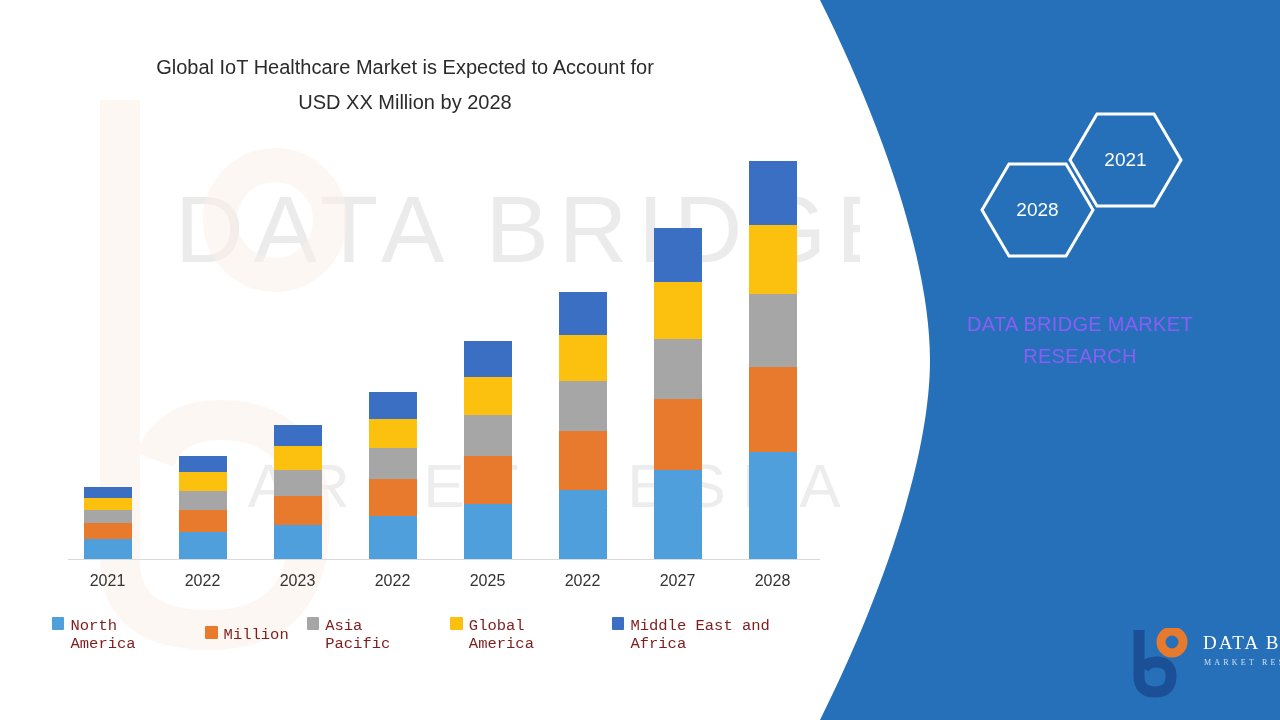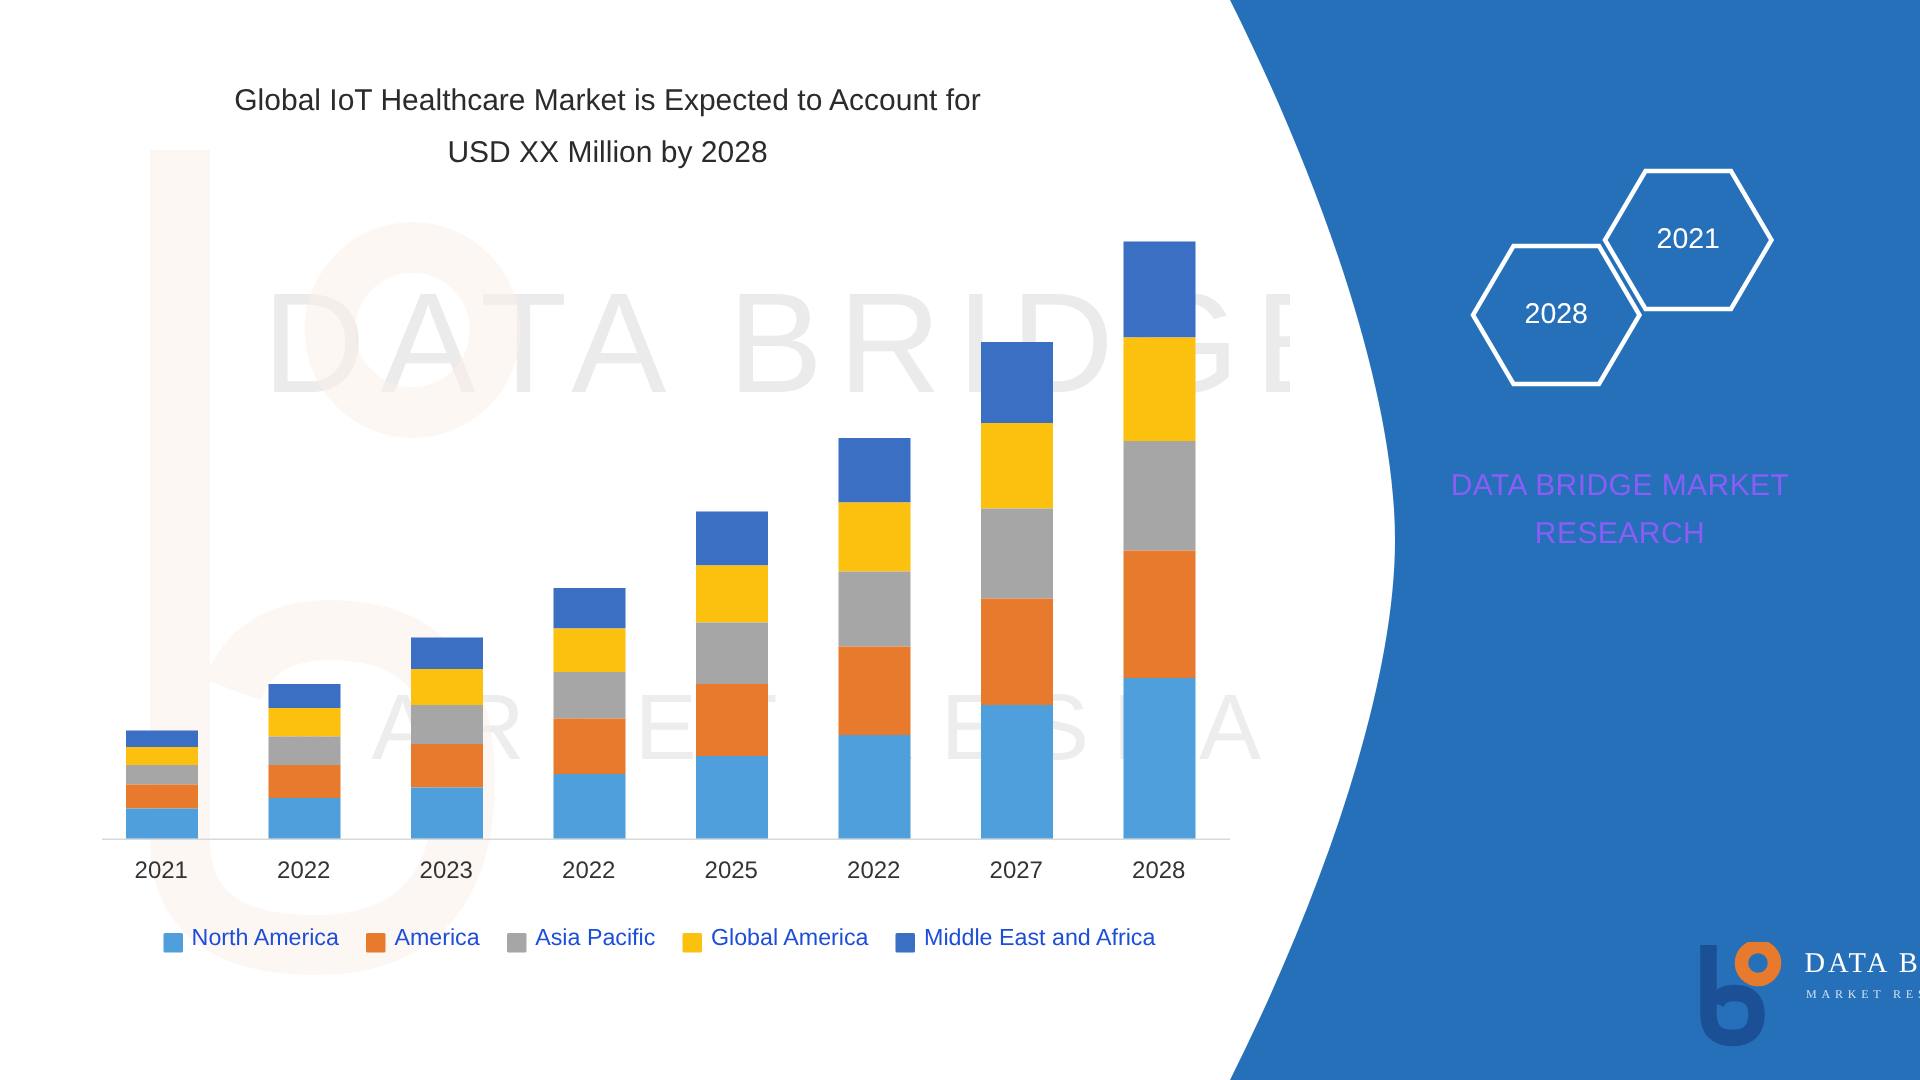--- a/index.html
+++ b/index.html
@@ -84,21 +84,21 @@
 
   .xlabels{
     position:absolute;left:60px;top:572px;width:760px;display:flex;
   }
   .xlabels div{flex:1;text-align:center;font-size:16px;color:#333333;}
 
   .legend{
     position:absolute;left:52px;top:617px;width:775px;
     display:flex;justify-content:center;align-items:center;gap:18px;
   }
-  .lg-item{display:flex;align-items:flex-end;gap:6px;font-size:15.5px;color:#1d4ed8;}
+  .lg-item{display:flex;align-items:flex-start;gap:6px;font-size:15.5px;color:#7f1d1d;font-family:Liberation Mono, monospace;}
   .lg-swatch{width:13px;height:13px;display:inline-block;border-radius:1px;}
 </style>
 </head>
 <body>
 
 <div id="root">
 
   <div class="watermark">
     <div class="wm-text">DATA BRIDGE</div>
     <div class="wm-text2">MARKET RESEARCH</div>
@@ -202,21 +202,21 @@
       <div>2028</div>
     </div>
 
   <div class="legend" id="legend">
       <div class="lg-item">
         <span class="lg-swatch" style="background: rgb(79, 159, 220);"></span>
         <span>North America</span>
       </div>
       <div class="lg-item">
         <span class="lg-swatch" style="background: rgb(232, 122, 46);"></span>
-        <span>America</span>
+        <span>Million</span>
       </div>
       <div class="lg-item">
         <span class="lg-swatch" style="background: rgb(166, 166, 166);"></span>
         <span>Asia Pacific</span>
       </div>
       <div class="lg-item">
         <span class="lg-swatch" style="background: rgb(252, 193, 15);"></span>
         <span>Global America</span>
       </div>
       <div class="lg-item">

